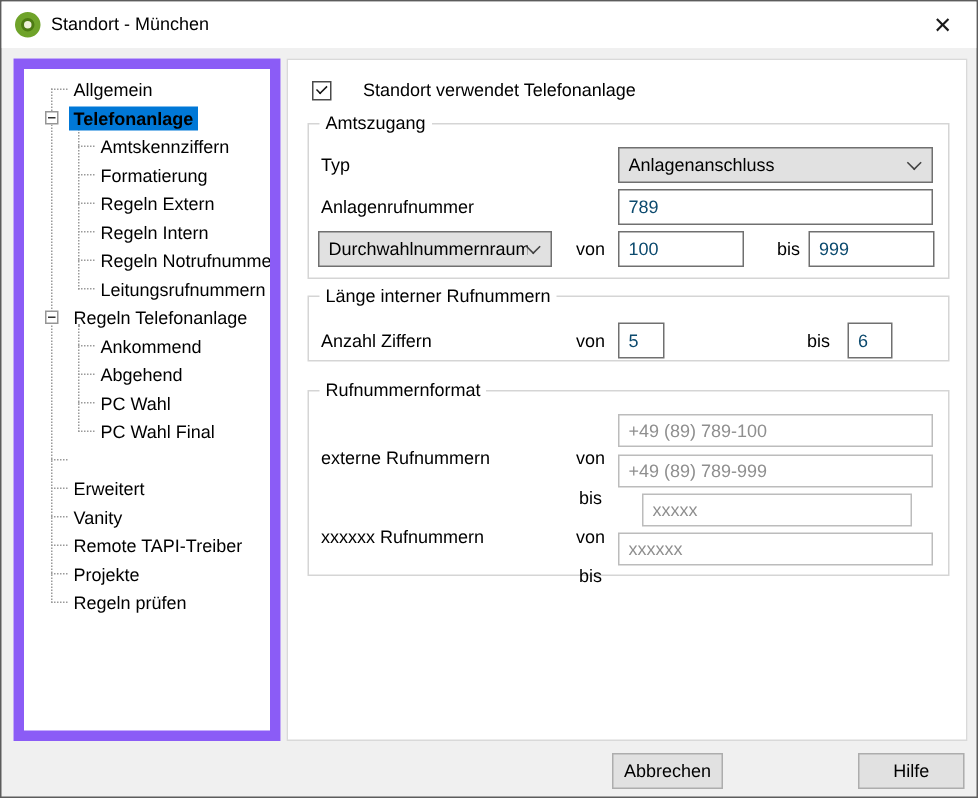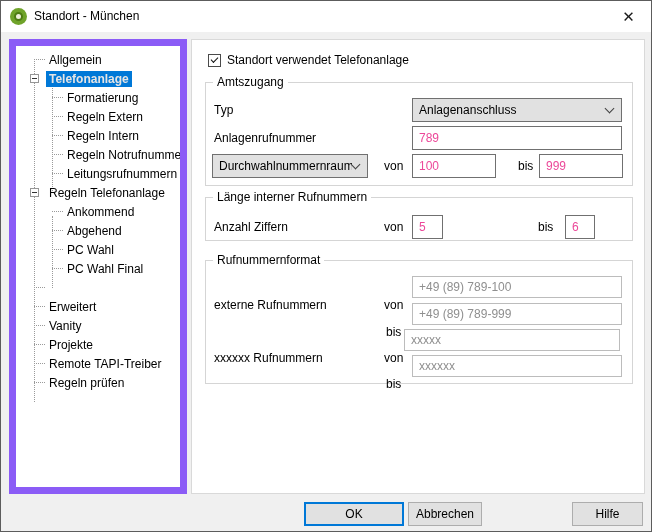--- a/index.html
+++ b/index.html
@@ -30,39 +30,39 @@
   .vline.root { left:18px; top:13px; height:343px; }
   .vline.c1 { left:36px; top:37px; height:110px; }
   .vline.c2 { left:36px; top:170px; height:72px; }
   .tree-row { position:relative; height:19px; display:flex; align-items:center; cursor:default; }
   .tree-row .stub { position:absolute; top:9px; border-top:1px dotted #9a9a9a; height:0; }
   .tree-row.lvl1 .stub { left:18px; width:11px; }
   .tree-row.lvl2 .stub { left:36px; width:11px; }
   .tree-row.lvl1 .lbl { margin-left:30px; }
   .tree-row.lvl2 .lbl { margin-left:48px; }
   .tree-row .lbl { padding:1px 3px; white-space:nowrap; }
-  .tree-row.selected .lbl { background:#0078d7; color:#e5e5e5; font-weight:bold; }
+  .tree-row.selected .lbl { background:#0078d7; color:#000000; font-weight:bold; }
   .expander { position:absolute; left:14px; top:5px; width:9px; height:9px;
     background:#fff; border:1px solid #969696; z-index:2; }
   .expander .minus { position:absolute; left:1px; top:3px; width:5px; height:1px; background:#333; }
   
   .cb-box { position:absolute; left:16px; top:14px; width:13px; height:13px;
     background:#fff; border:1px solid #4a4a4a; }
   .cb-box .tick { position:absolute; left:2px; top:2px; width:7px; height:4px;
     border-left:1.6px solid #111; border-bottom:1.6px solid #111; transform:rotate(-45deg); }
-  .cb-label { position:absolute; left:35px; top:14px; line-height:13px; }
+  .cb-label { position:absolute; left:50px; top:14px; line-height:13px; }
   .groupbox { position:absolute; border:1px solid #d5d5d5; }
   .groupbox .gb-title { position:absolute; left:7px; top:-8px; background:#fff; padding:0 4px; line-height:15px; }
   .g1 { left:13px; top:42px;  width:428px; height:104px; }
   .g2 { left:13px; top:157px; width:428px; height:44px; }
   .g3 { left:13px; top:220px; width:428px; height:124px; }
   .flabel { position:absolute; white-space:nowrap;text-align:center; }
   .lh24 { line-height:24px; } .lh22 { line-height:22px;margin-top:18px; }
   .tbox { position:absolute; border:1px solid #707070; background:#fff;
-    font-family:"Liberation Sans", sans-serif; font-size:12px; color:#ec4899; padding:0 6px; outline:none; }
+    font-family:"Liberation Sans", sans-serif; font-size:12px; color:#0c4a6e; padding:0 6px; outline:none; }
   .tbox.dim { border-color:#bcbcbc; color:#8f8f8f; }
   .combo { position:absolute; background:#e1e1e1; border:1px solid #707070;
     display:flex; align-items:center; padding:0 6px; cursor:default; }
   .combo .ctext { flex:1; white-space:nowrap; overflow:hidden; }
   .combo .chev { width:7px; height:7px; border-right:1.2px solid #404040;
     border-bottom:1.2px solid #404040; transform:rotate(45deg); margin:-3px 2px 0 0; }
   
   .btn { position:absolute; top:501px; height:24px; background:#e1e1e1;
     border:1px solid #adadad; font-family:"Liberation Sans", sans-serif;
     font-size:12px; color:#000; cursor:default; }
@@ -95,20 +95,24 @@
           <span class="lbl">Allgemein</span>
         </div>
       <div class="tree-row lvl1 selected">
           <span class="expander">
             <span class="minus"></span>
           </span>
           <span class="lbl">Telefonanlage</span>
         </div>
       <div class="tree-row lvl2">
           <span class="stub"></span>
+          <span class="lbl">Amtskennziffern</span>
+        </div>
+      <div class="tree-row lvl2">
+          <span class="stub"></span>
           <span class="lbl">Formatierung</span>
         </div>
       <div class="tree-row lvl2">
           <span class="stub"></span>
           <span class="lbl">Regeln Extern</span>
         </div>
       <div class="tree-row lvl2">
           <span class="stub"></span>
           <span class="lbl">Regeln Intern</span>
         </div>
@@ -148,25 +152,25 @@
       <div class="tree-row lvl1">
           <span class="stub"></span>
           <span class="lbl">Erweitert</span>
         </div>
       <div class="tree-row lvl1">
           <span class="stub"></span>
           <span class="lbl">Vanity</span>
         </div>
       <div class="tree-row lvl1">
           <span class="stub"></span>
+          <span class="lbl">Remote TAPI-Treiber</span>
+        </div>
+      <div class="tree-row lvl1">
+          <span class="stub"></span>
           <span class="lbl">Projekte</span>
-        </div>
-      <div class="tree-row lvl1">
-          <span class="stub"></span>
-          <span class="lbl">Remote TAPI-Treiber</span>
         </div>
       <div class="tree-row lvl1">
           <span class="stub"></span>
           <span class="lbl">Regeln prüfen</span>
         </div>
     </div>
   </div>
 
   <div class="main-panel">
 
@@ -206,22 +210,21 @@
     <div class="groupbox g3">
       <span class="gb-title">Rufnummernformat</span>
     </div>
     <div class="flabel lh22" style="left:22px; top:236px;">externe Rufnummern</div>
     <div class="flabel lh22" style="left:192px; top:236px;">von</div>
     <input class="tbox dim" style="left: 220px; top: 236px; width: 210px; height: 22px;" value="+49 (89) 789-100">
     <div class="flabel lh22" style="left:194px; top:263px;">bis</div>
     <input class="tbox dim" style="left: 220px; top: 263px; width: 210px; height: 22px;" value="+49 (89) 789-999">
     <div class="flabel lh22" style="left:22px; top:289px;">xxxxxx Rufnummern</div>
     <div class="flabel lh22" style="left:192px; top:289px;">von</div>
-    <input class="tbox dim" style="left: 212px; top: 289px; width: 216px; height: 22px;" value="xxxxx">
+    <input class="tbox dim" style="left: 236px; top: 289px; width: 180px; height: 22px;" value="xxxxx">
     <div class="flabel lh22" style="left:194px; top:315px;">bis</div>
     <input class="tbox dim" style="left: 220px; top: 315px; width: 210px; height: 22px;" value="xxxxxx">
   </div>
 
-  <button class="btn default btn-ok">OK</button>
   <button class="btn btn-cancel">Abbrechen</button>
   <button class="btn btn-help">Hilfe</button>
 
 </div>
 
 </body></html>

